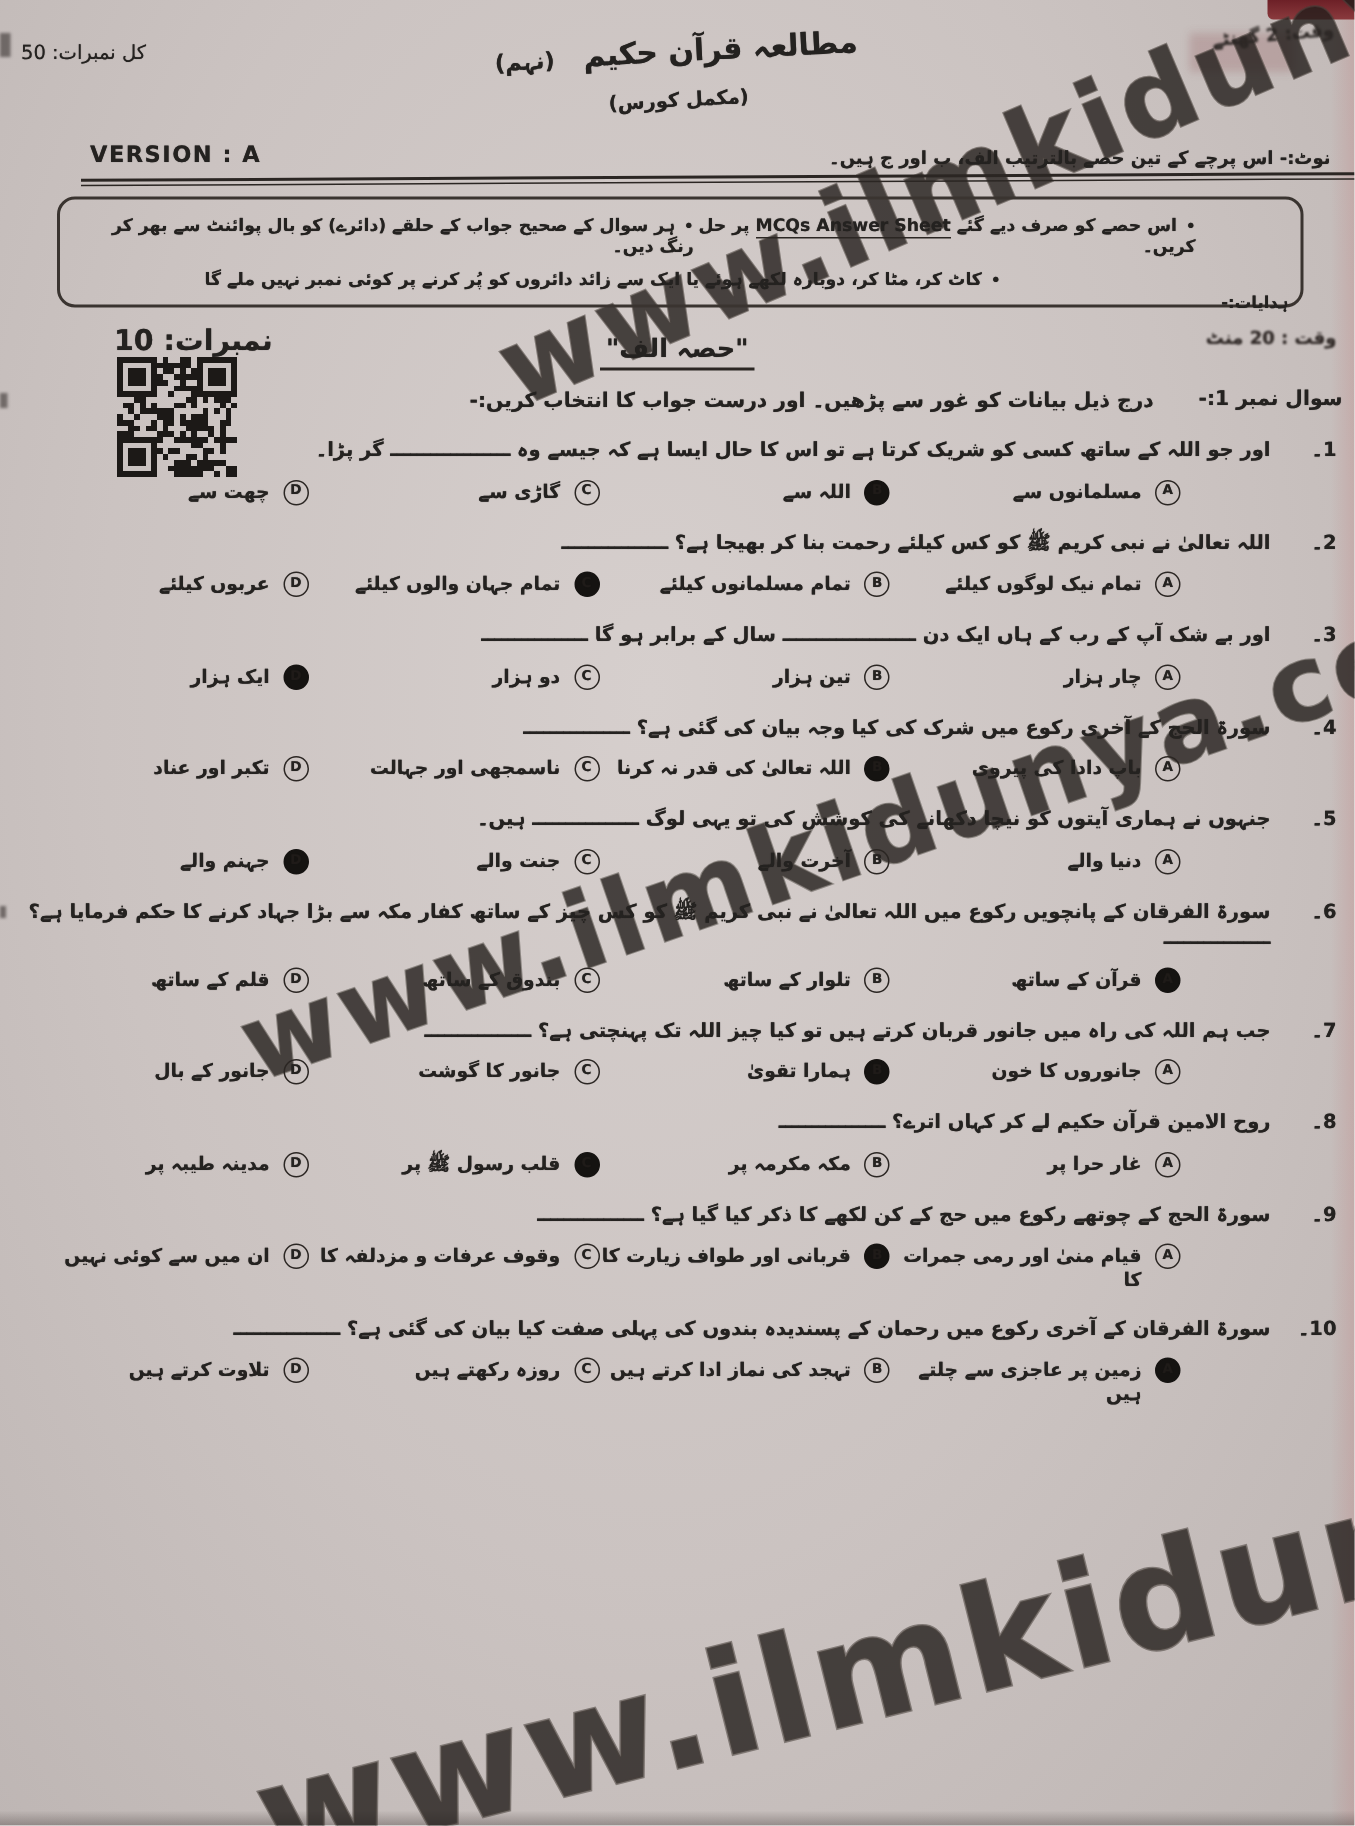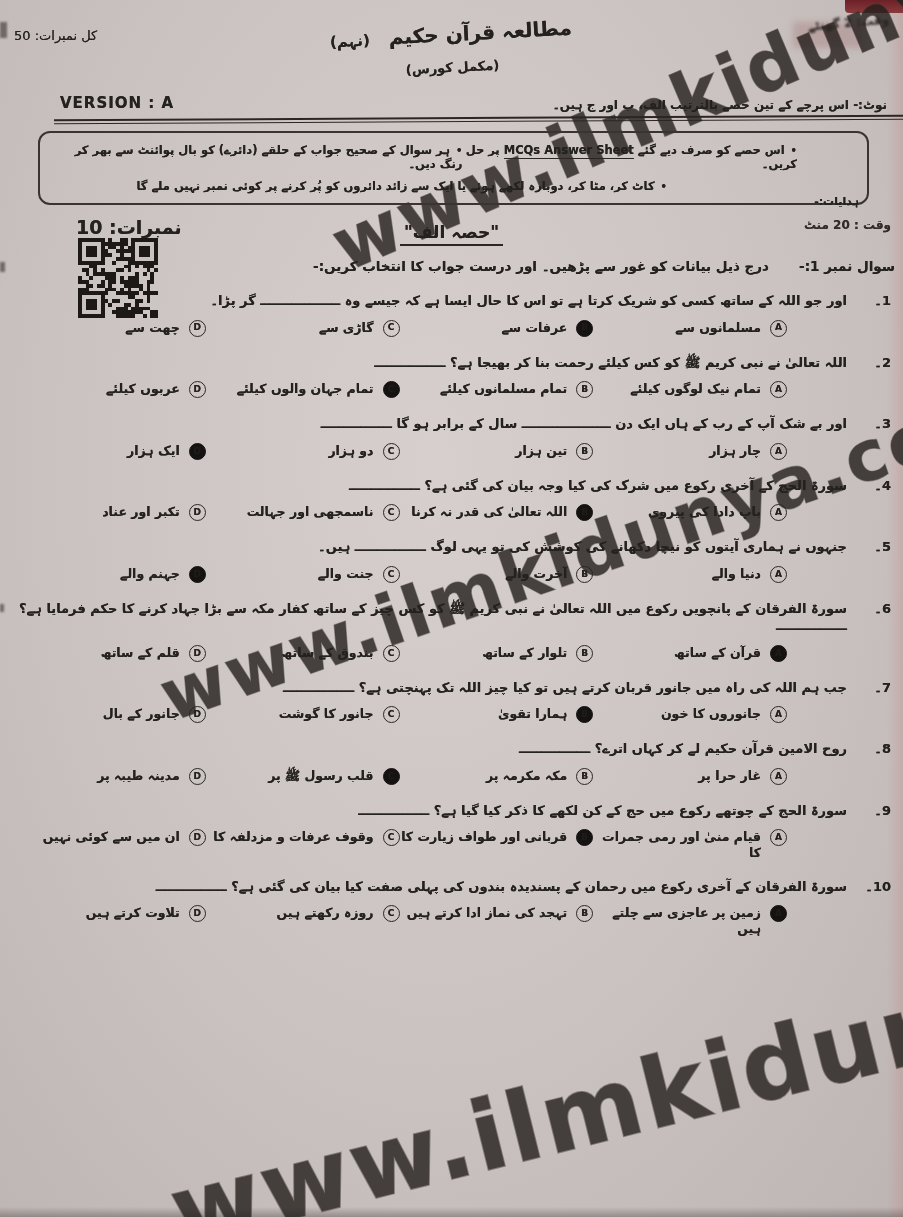--- a/index.html
+++ b/index.html
@@ -307,21 +307,21 @@
           <span class="q-num">1۔</span>
           <span class="q-text">اور جو اللہ کے ساتھ کسی کو شریک کرتا ہے تو اس کا حال ایسا ہے کہ جیسے وہ ــــــــــــــــــ گر پڑا۔</span>
         </div>
         <div class="opts">
           <div class="opt">
             <span class="circle">A</span>
             <span class="opt-text">مسلمانوں سے</span>
           </div>
           <div class="opt">
             <span class="circle filled">B</span>
-            <span class="opt-text">عرفات سے</span>
+            <span class="opt-text">اللہ سے</span>
           </div>
           <div class="opt">
             <span class="circle">C</span>
             <span class="opt-text">گاڑی سے</span>
           </div>
           <div class="opt">
             <span class="circle">D</span>
             <span class="opt-text">چھت سے</span>
           </div>
         </div>

